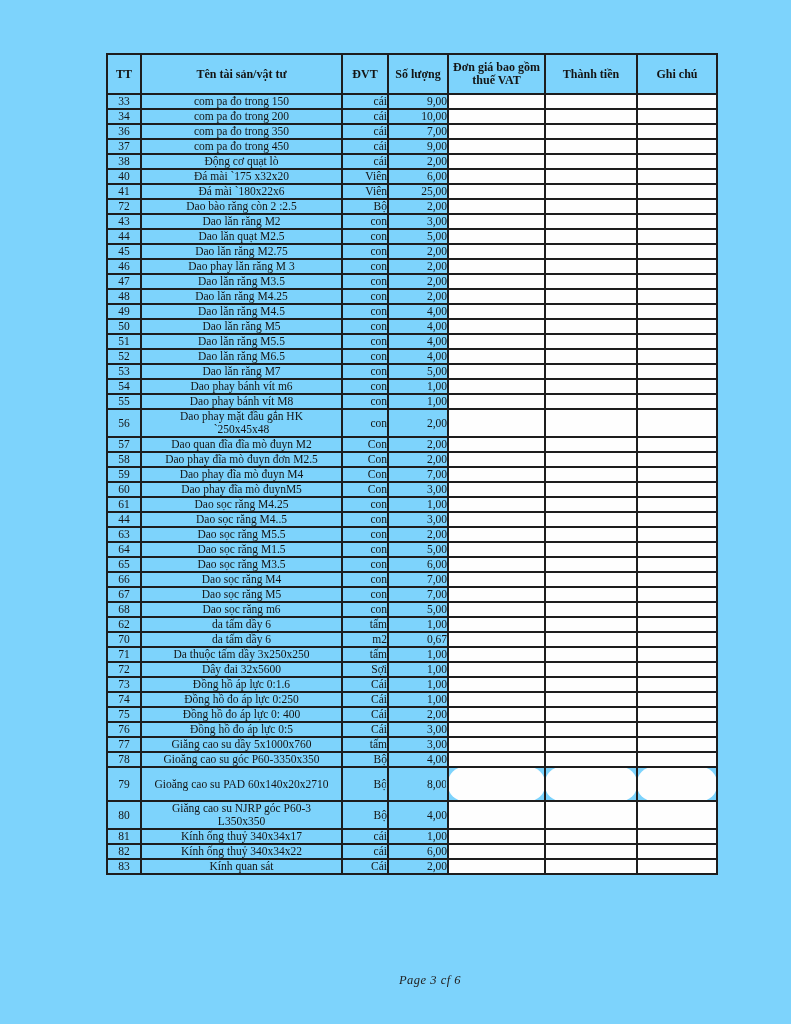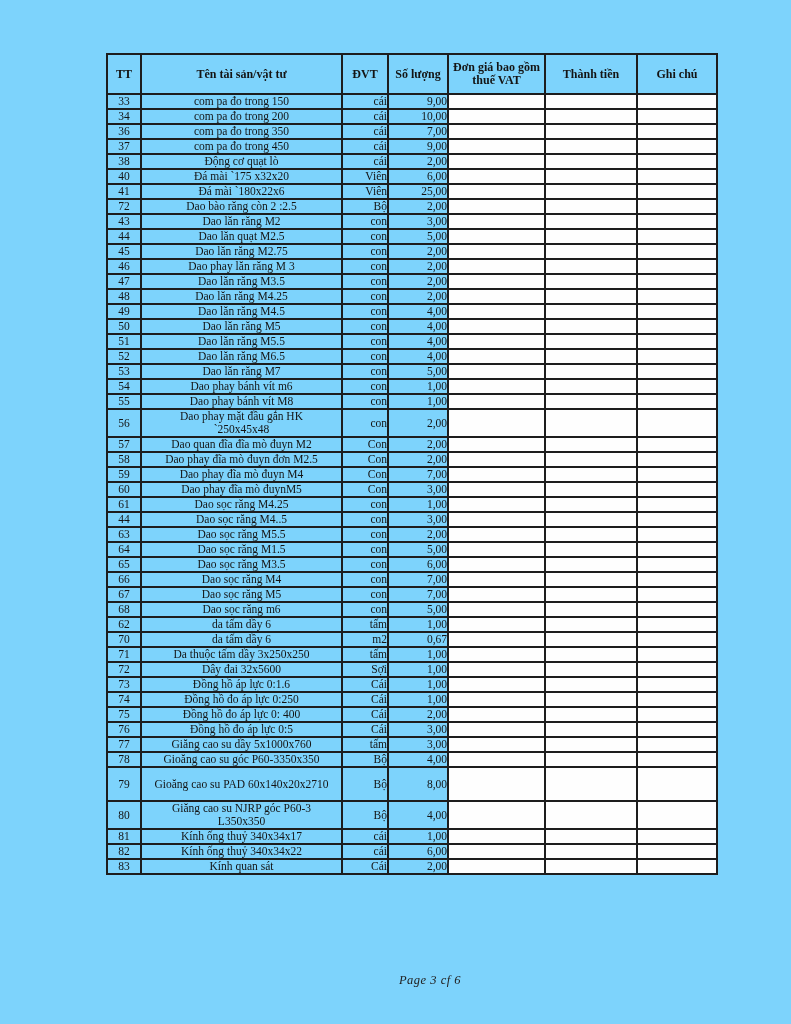--- a/index.html
+++ b/index.html
@@ -48,21 +48,21 @@
   col.c-price { width: 97px; }
   col.c-total { width: 92px; }
   col.c-note  { width: 80px; }
 
   td.tt   { text-align: center; padding-right: 2px; }
   td.name { text-align: center; padding-left: 3px; white-space: pre-line; }
   td.unit { text-align: right; padding-left: 4px; }
   td.qty  { text-align: right; padding-right: 7px; }
   td.price, td.total, td.note { background: #fefefe; }
 
-  tr.row-tall td { height: 32px; }
+  tr.row-tall td { height: 32px; border-radius: 16px; }
 
   .footer {
     position: absolute;
     top: 973px;
     left: 0;
     width: 860px;
     text-align: center;
     font-style: italic;
     font-size: 12.5px;
     letter-spacing: 0.5px;

